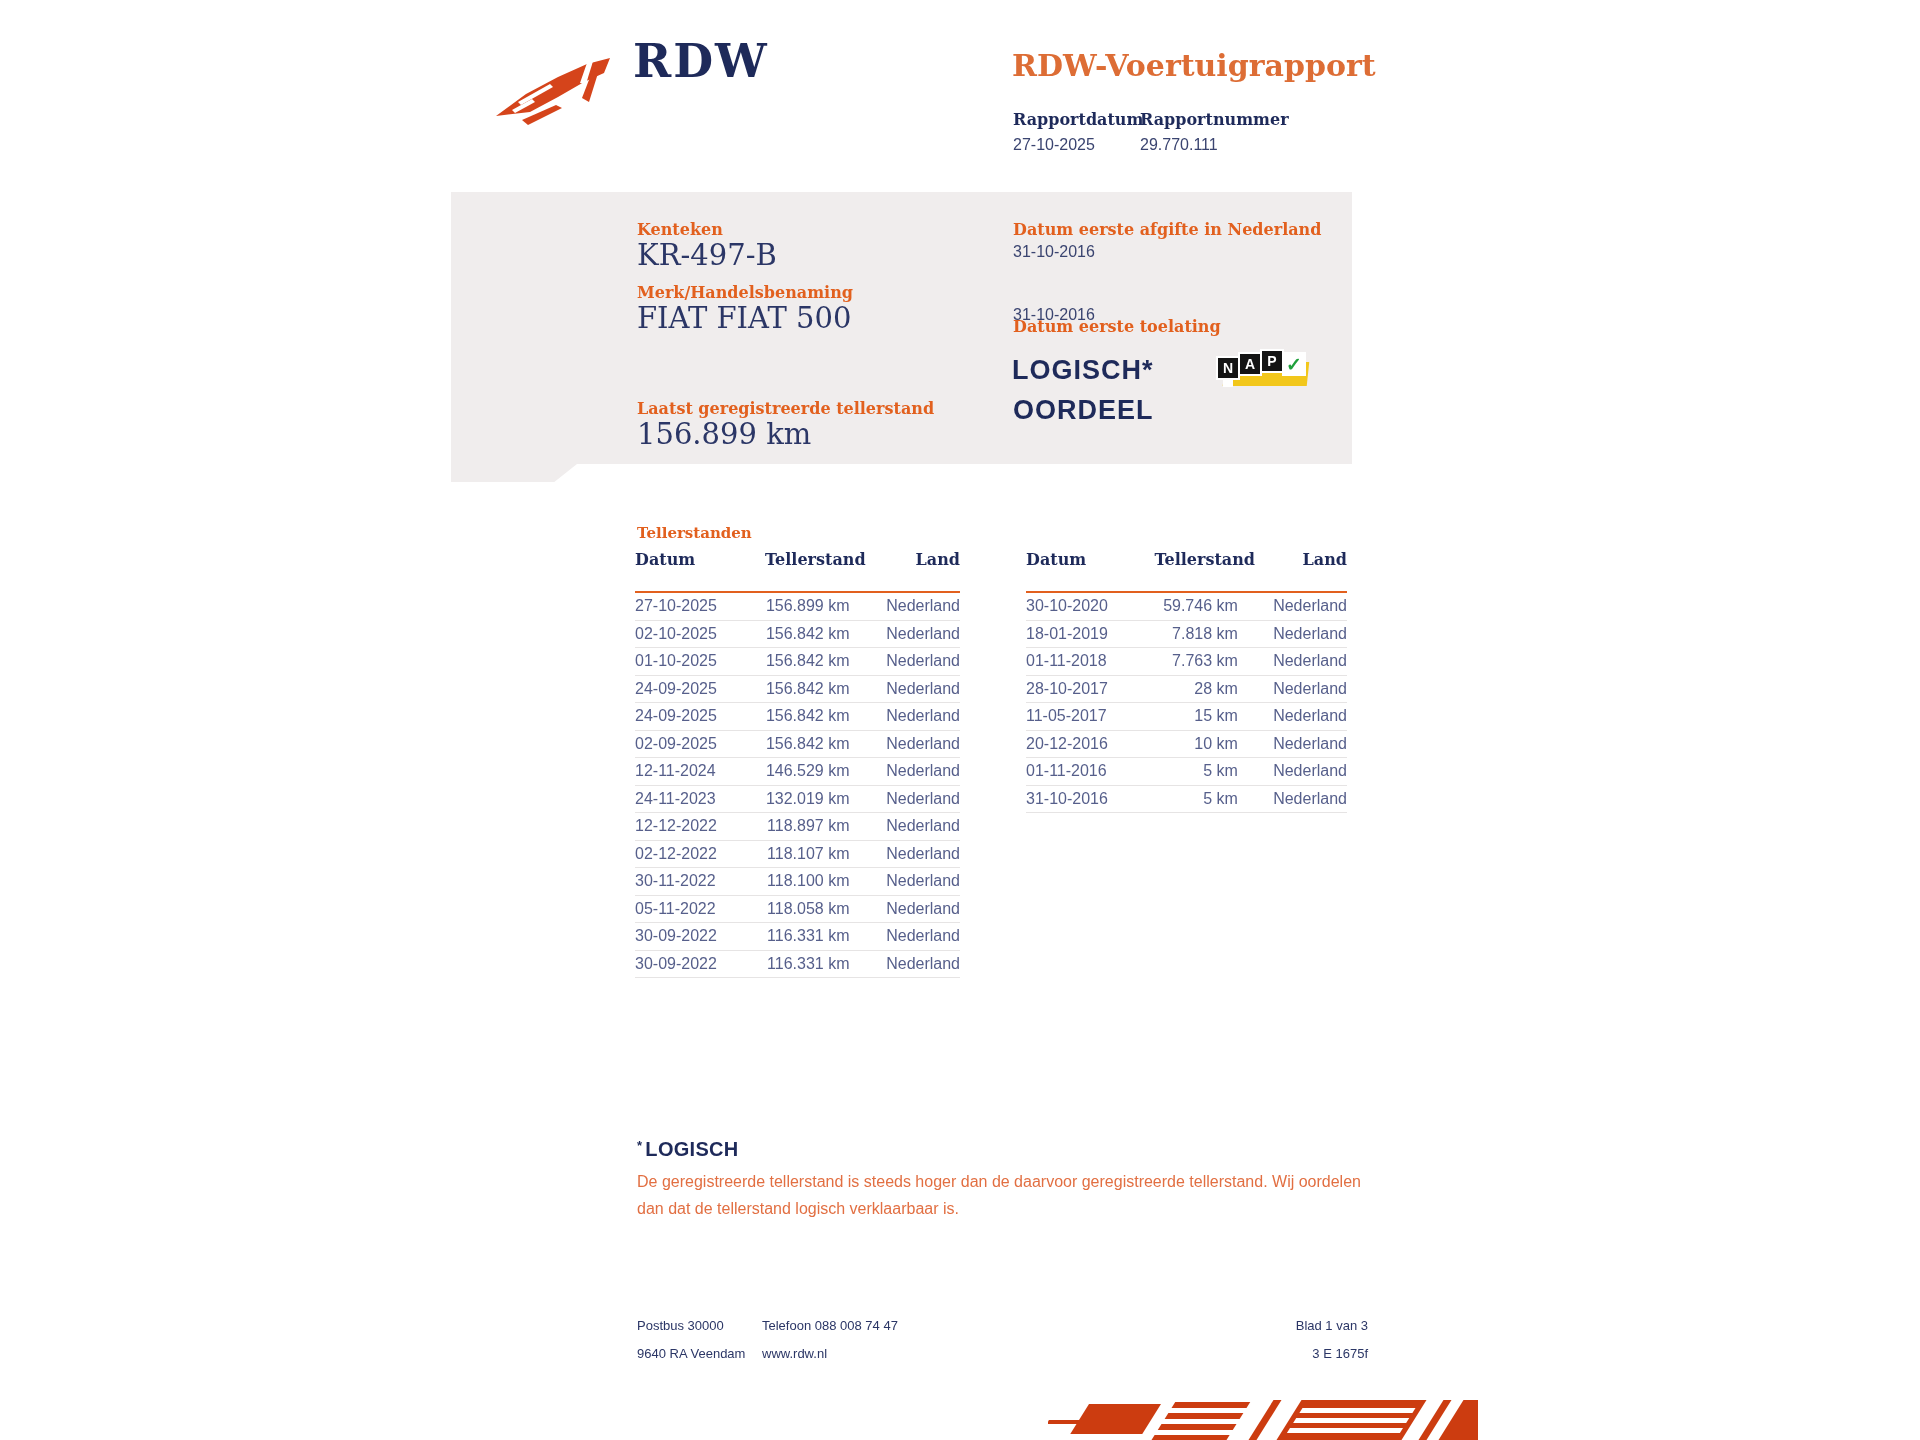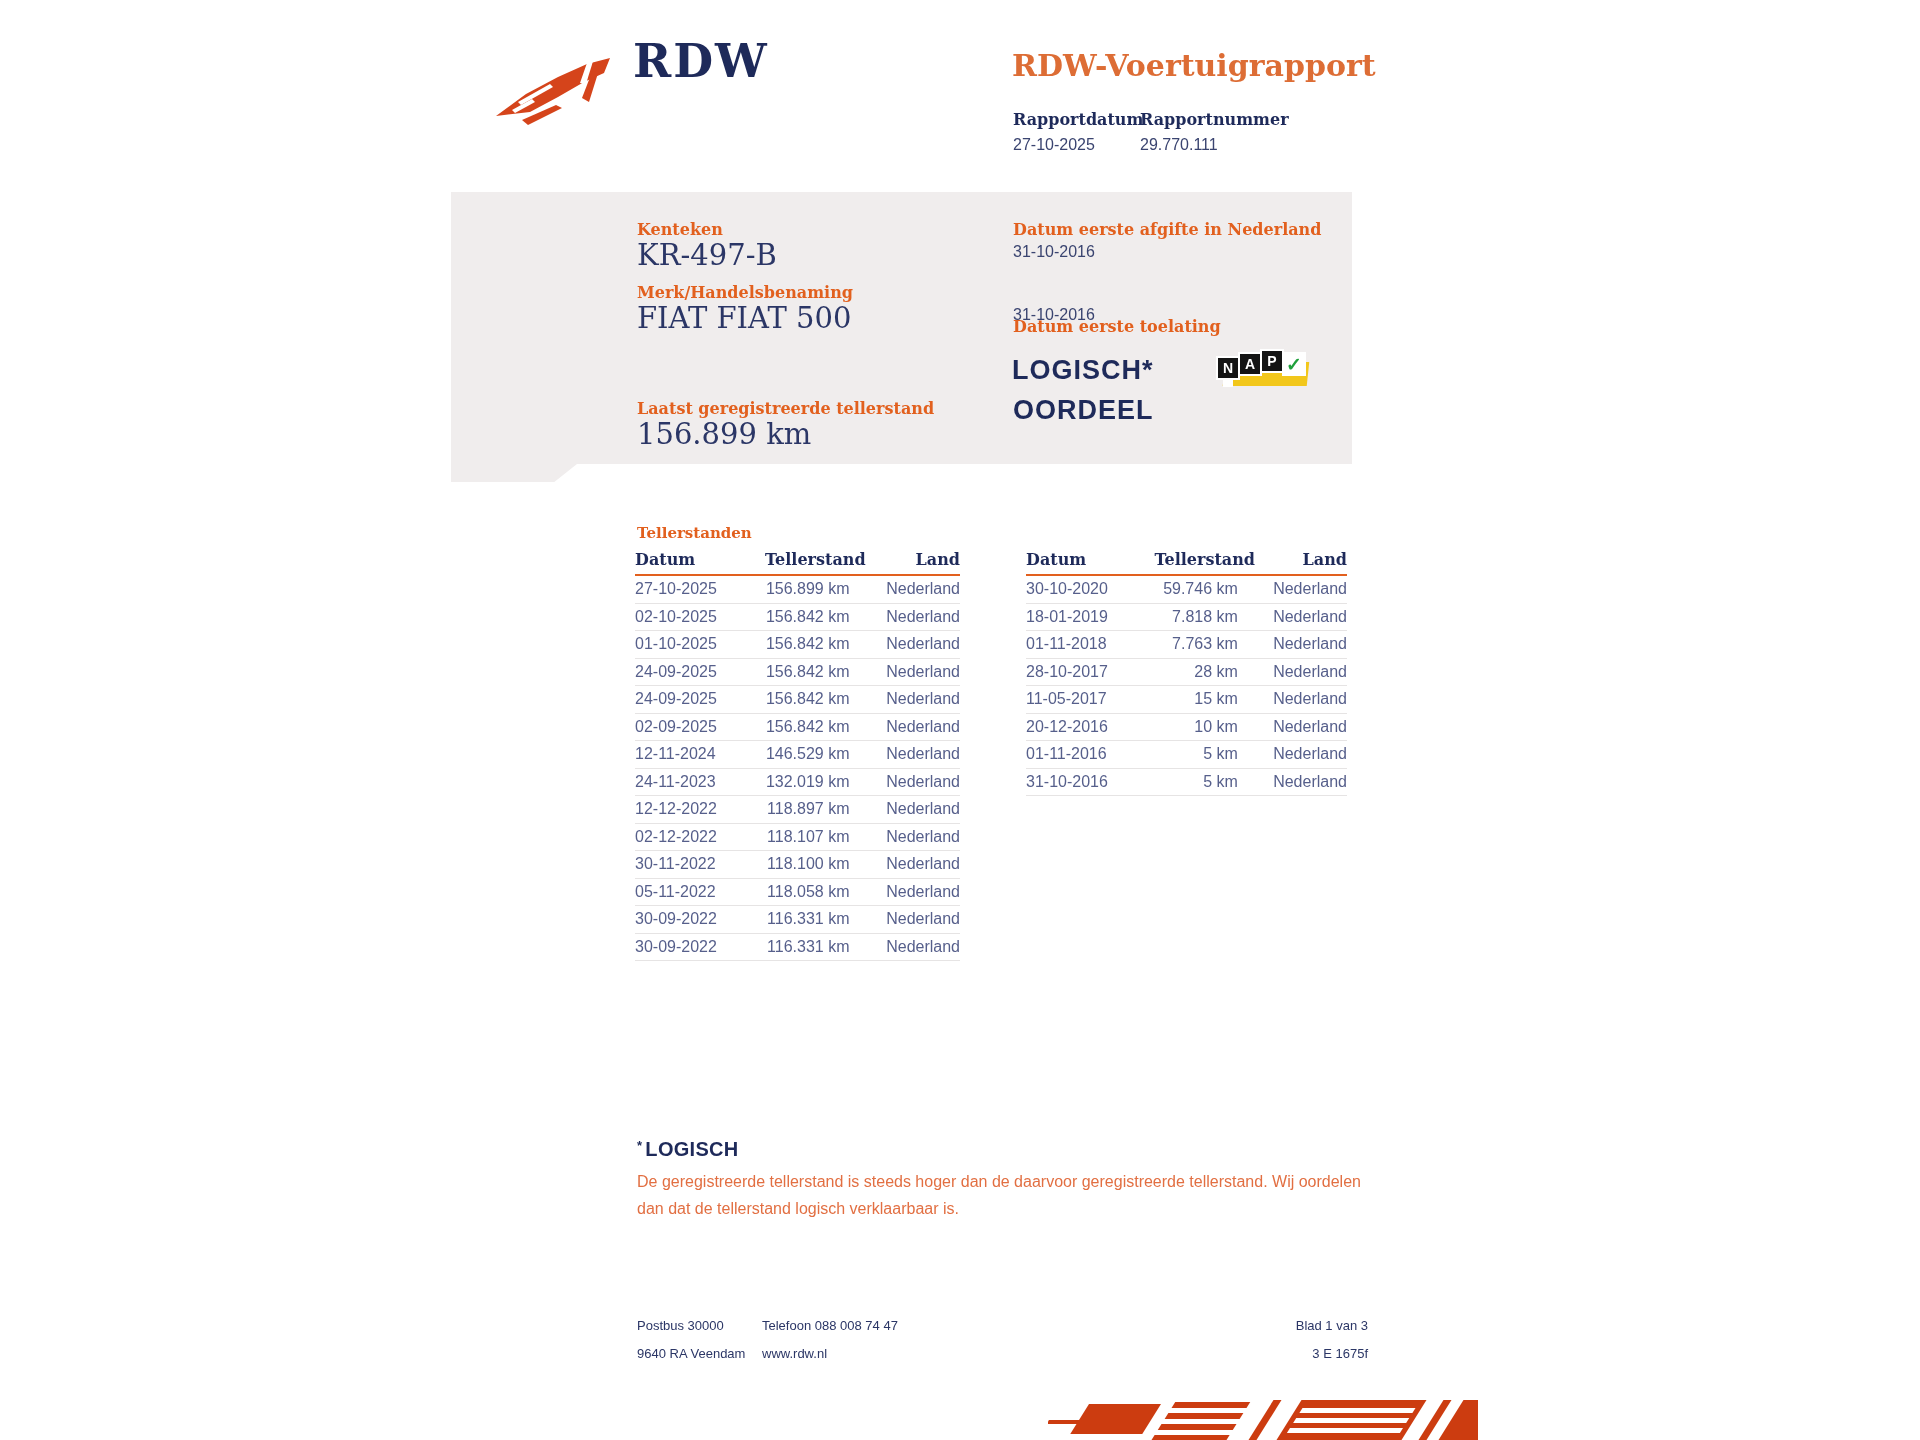--- a/index.html
+++ b/index.html
@@ -49,21 +49,21 @@
   .nap-tile.t0{transform:translateY(7px);} .nap-tile.t1{transform:translateY(3px);}
   .nap-tile.t2{transform:translateY(0);}
   .nap-check{width:24px;height:24px;background:#ffffff;border:2px solid #ffffff;
     color:var(--check_green,#1FA03C);font-weight:bold;font-size:19px;display:flex;
     align-items:center;justify-content:center;transform:translateY(3px);}
 
   
   .section-title{left:637px;top:524px;font-size:15px;color:var(--accent_orange,#E2601E);}
   .data-table{top:550px;}
   .tbl-left{left:635px;width:325px;} .tbl-right{left:1026px;width:321px;}
-  .t-head{display:grid;grid-template-columns:40% 26% 34%;padding-bottom:5px;
+  .t-head{display:grid;grid-template-columns:40% 26% 34%;padding-bottom:22px;
     border-bottom:2px solid var(--accent_orange,#E2601E);}
   .t-head div{font-family:"DejaVu Serif",serif;font-weight:bold;font-size:16px;
     color:var(--navy,#1E2A5A);}
   .t-row{display:grid;grid-template-columns:40% 26% 34%;height:27.5px;align-items:center;
     border-bottom:1px solid var(--separator,#E6E4E4);}
   .t-cell{font-size:16px;color:var(--table_text,#565F8B);}
   .t-head div:nth-child(2),.t-head div:nth-child(3),
   .t-cell.c1,.t-cell.c2{text-align:right;}
 
   

